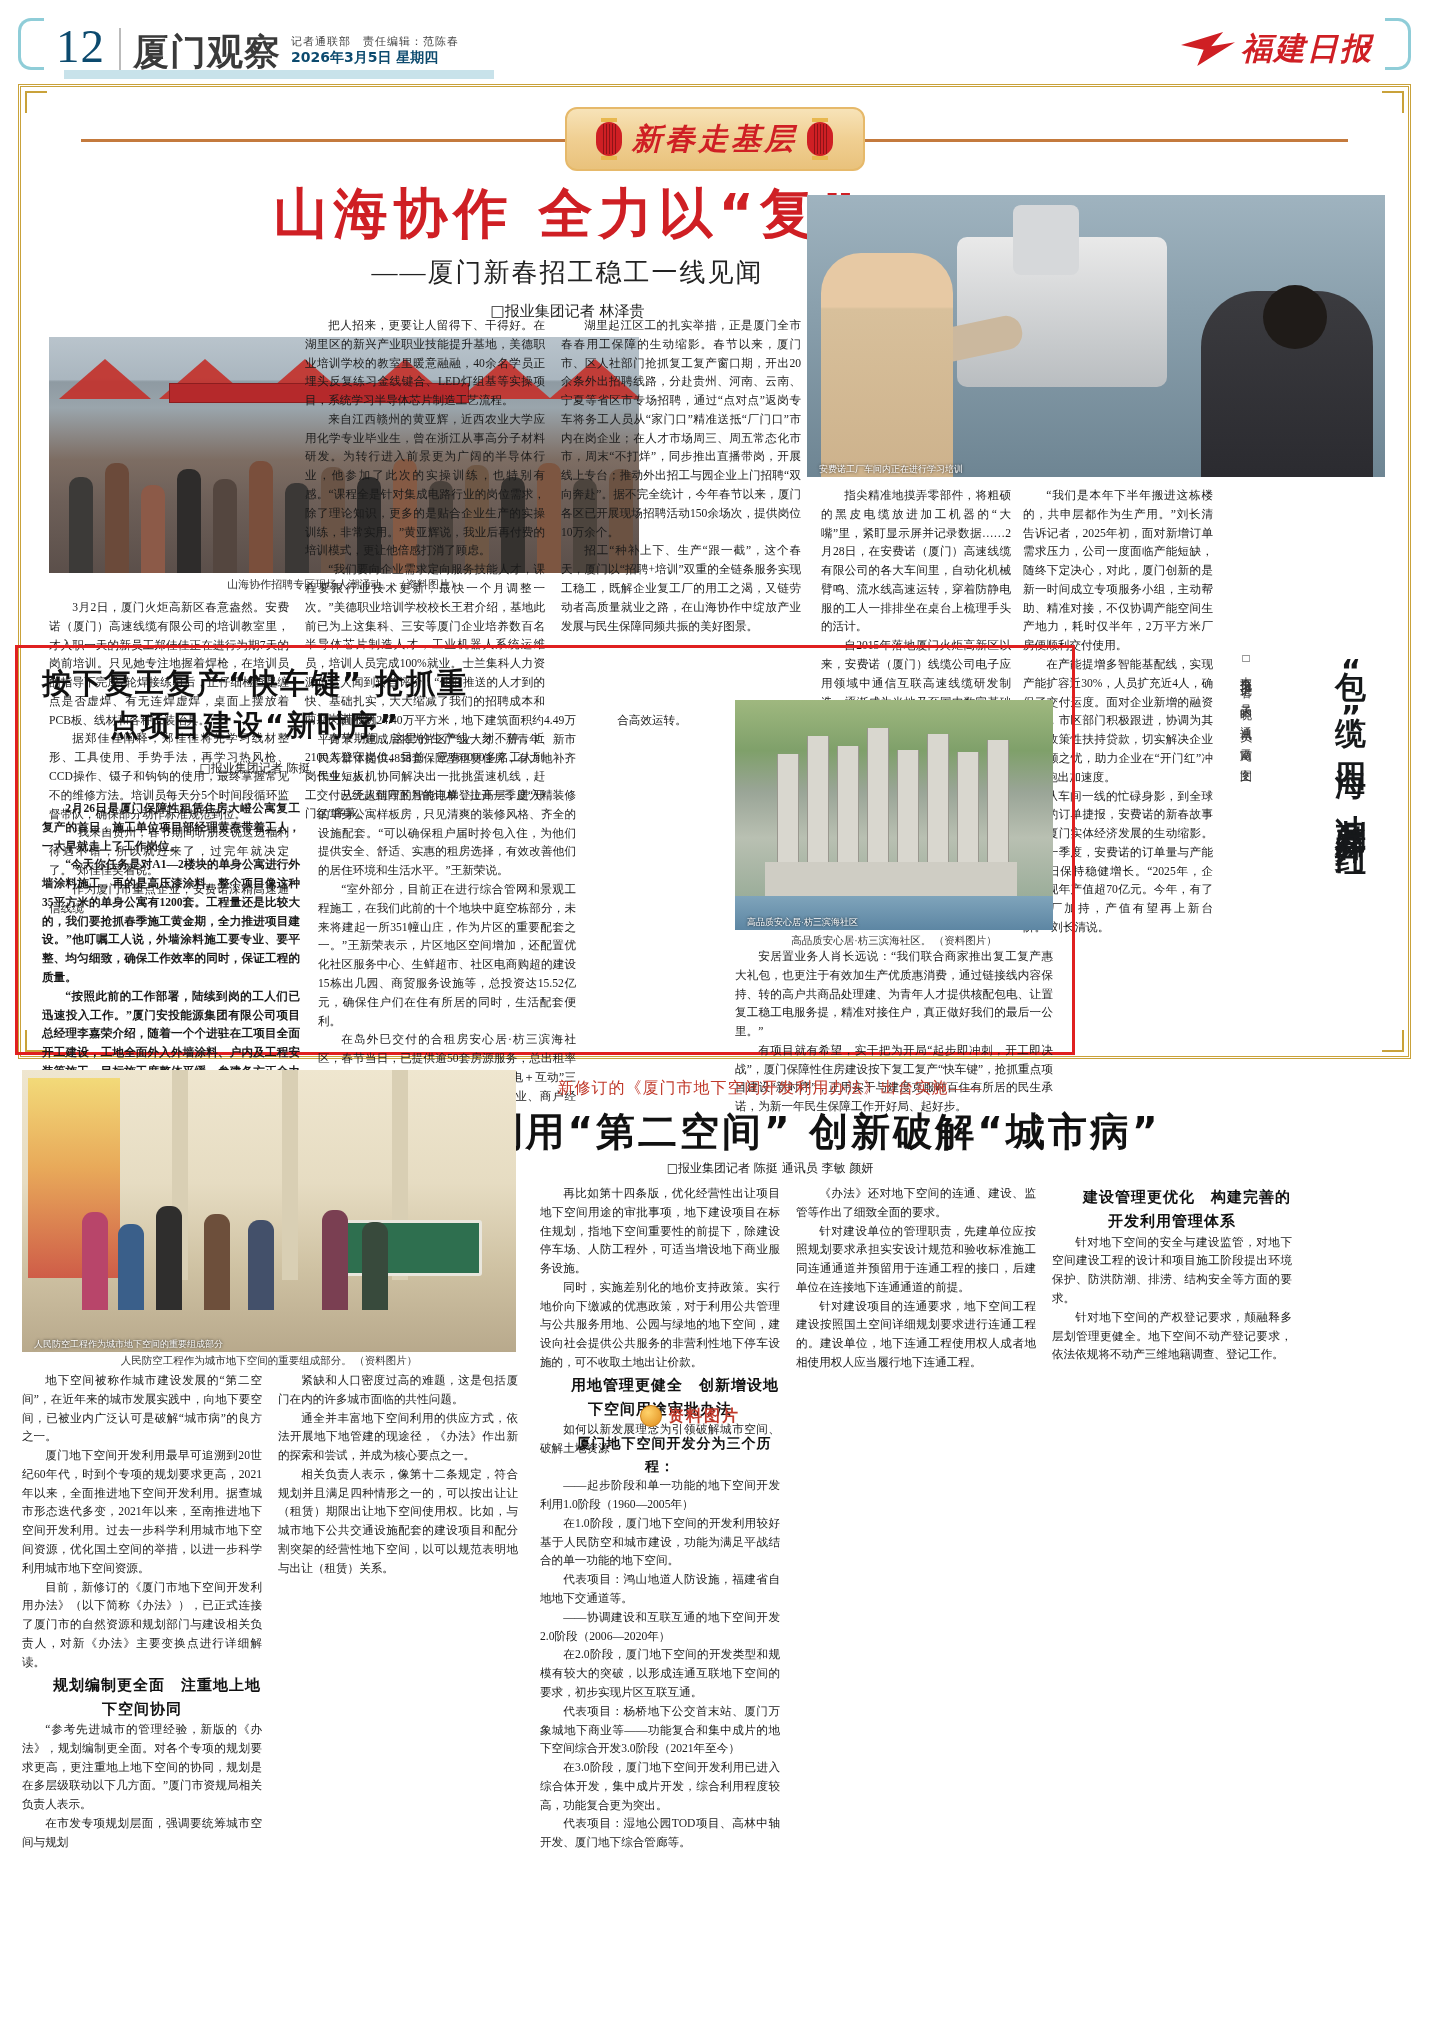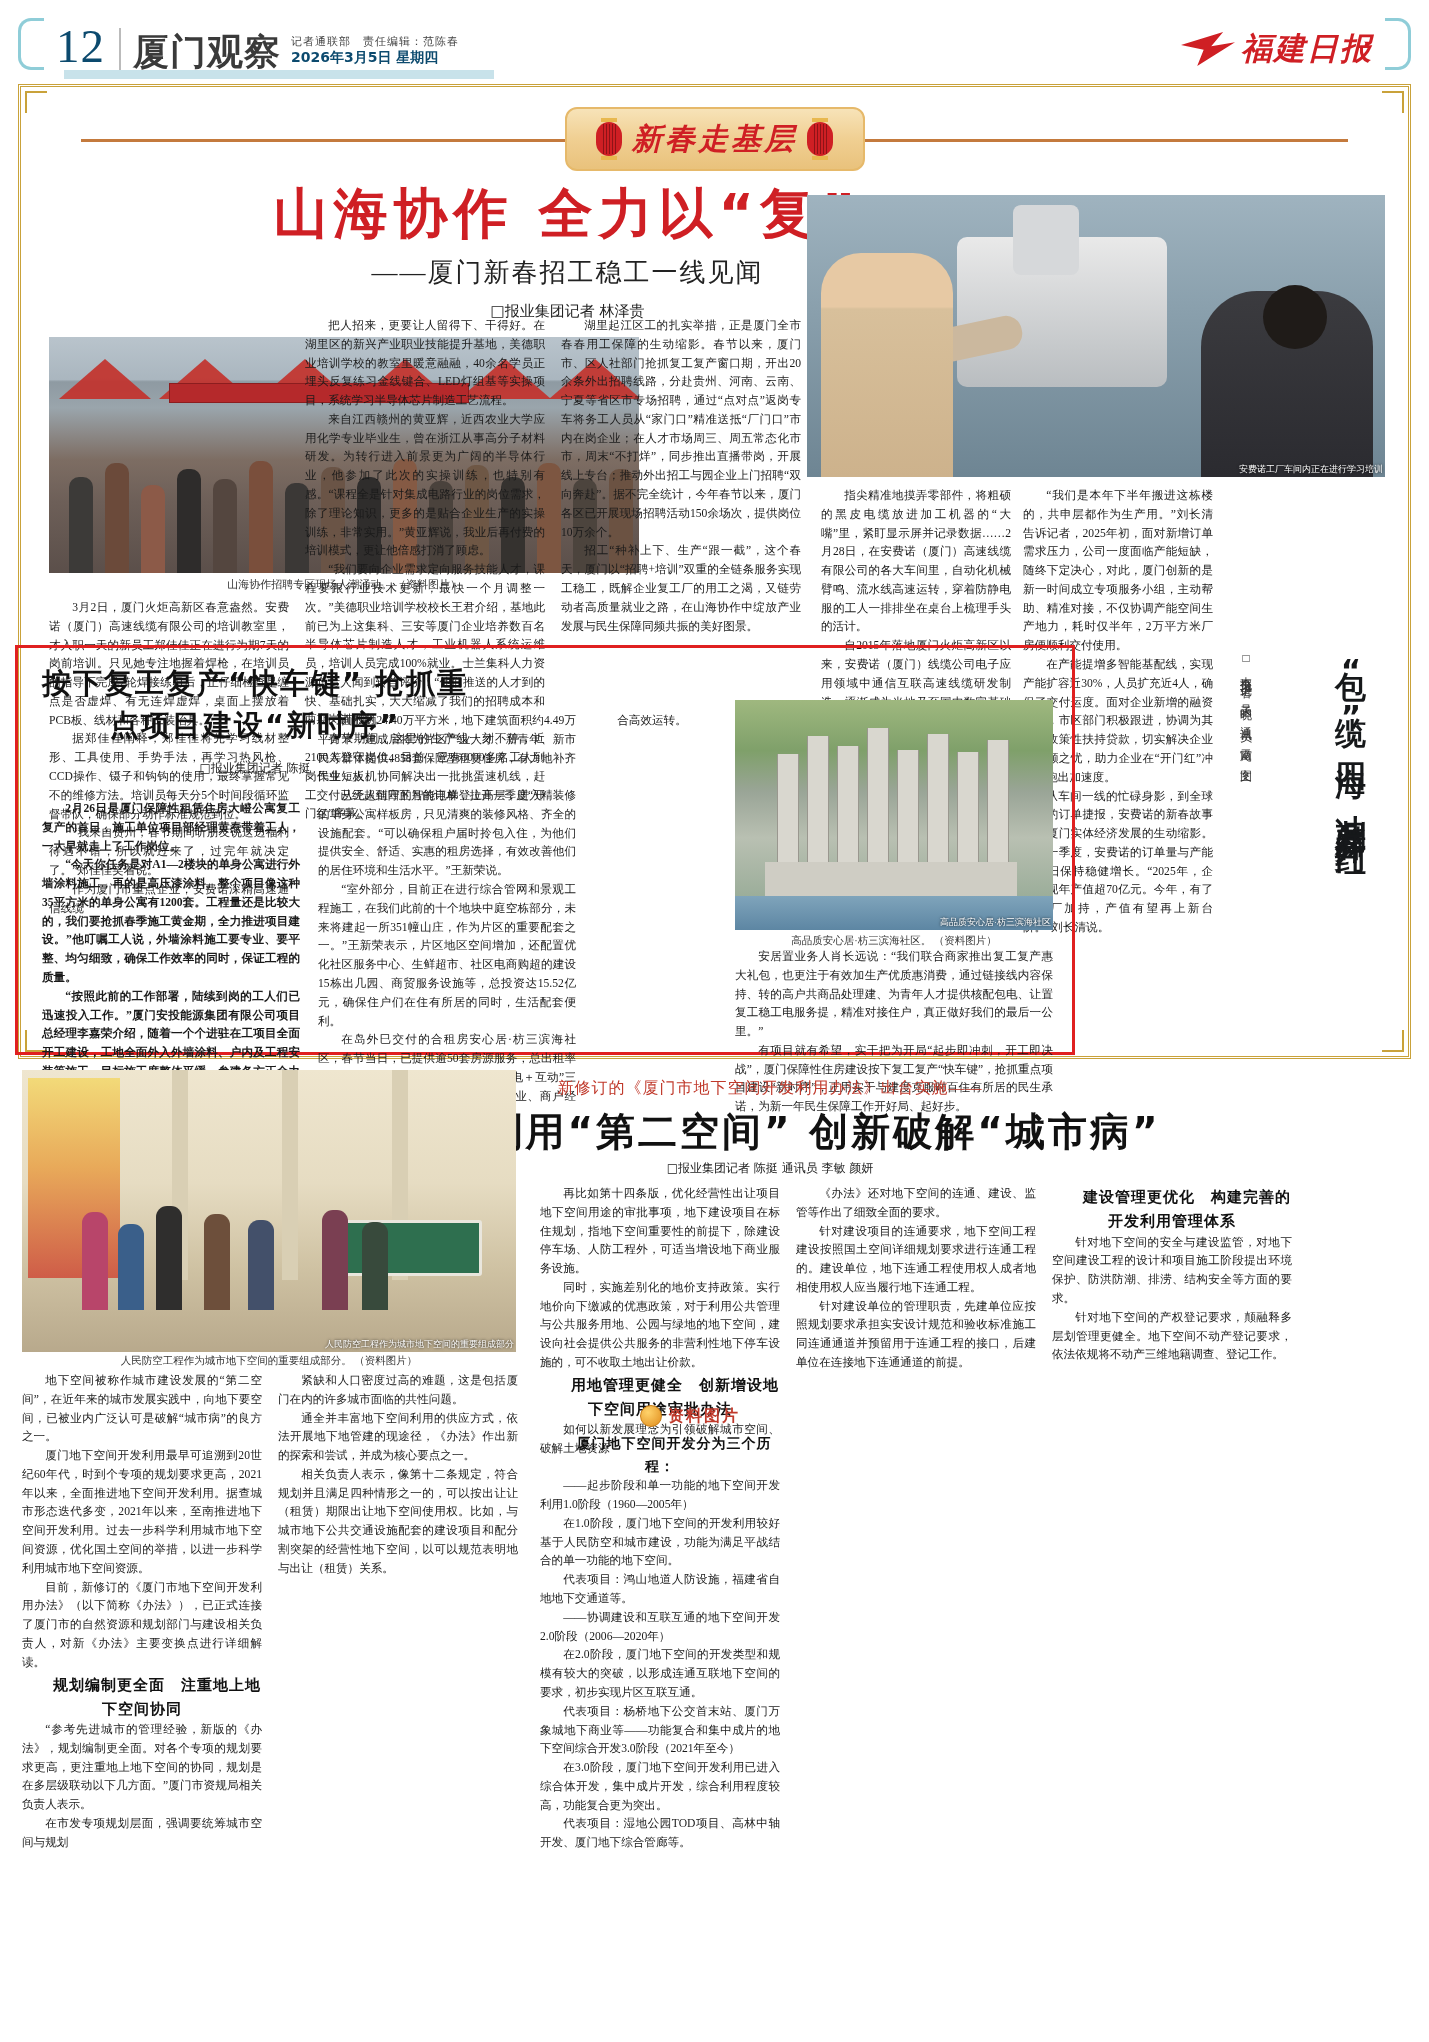--- a/index.html
+++ b/index.html
@@ -98,21 +98,21 @@
   }
   .lead-byline {
     text-align:center; font-size:15px; color:#222; margin-top:12px;
     margin-left:-300px; font-family:"DejaVu Sans", sans-serif;
   }
 
   
   .photo { position:absolute; overflow:hidden; background:#cfd6da; }
   .photo .cap {
     position:absolute; left:0; bottom:0; width:100%;
-    font-size:9px; color:#fff; text-align:right; padding:1px 2px;
+    font-size:9px; color:#fff; text-align:left; padding:1px 12px;
     text-shadow:0 0 3px #000;
   }
   .photo-caption {
     position:absolute; font-size:11px; color:#333; text-align:center;
     font-family:"Liberation Serif", serif;
   }
 
   
   .ph-fair {
     left:28px; top:250px; width:590px; height:236px;
@@ -477,22 +477,22 @@
       <p>相关负责人表示，像第十二条规定，符合规划并且满足四种情形之一的，可以按出让让（租赁）期限出让地下空间使用权。比如，与城市地下公共交通设施配套的建设项目和配分割突架的经营性地下空间，以可以规范表明地与出让（租赁）关系。</p>
     </div>
   <div class="col" style="left:540px; top:1185px; width:240px; height:833px;" id="x3">
       <p>再比如第十四条版，优化经营性出让项目地下空间用途的审批事项，地下建设项目在标住规划，指地下空间重要性的前提下，除建设停车场、人防工程外，可适当增设地下商业服务设施。</p>
       <p>同时，实施差别化的地价支持政策。实行地价向下缴减的优惠政策，对于利用公共管理与公共服务用地、公园与绿地的地下空间，建设向社会提供公共服务的非营利性地下停车设施的，可不收取土地出让价款。</p>
       <p class="sub-head">用地管理更健全　创新增设地下空间用途审批办法</p>
       <p>如何以新发展理念为引领破解城市空间、破解土地资源</p>
     </div>
   <div class="col" style="left:796px; top:1185px; width:240px; height:833px;" id="x4">
       <p>《办法》还对地下空间的连通、建设、监管等作出了细致全面的要求。</p>
+      <p>针对建设单位的管理职责，先建单位应按照规划要求承担实安设计规范和验收标准施工同连通通道并预留用于连通工程的接口，后建单位在连接地下连通通道的前提。</p>
       <p>针对建设项目的连通要求，地下空间工程建设按照国土空间详细规划要求进行连通工程的。建设单位，地下连通工程使用权人成者地相使用权人应当履行地下连通工程。</p>
-      <p>针对建设单位的管理职责，先建单位应按照规划要求承担实安设计规范和验收标准施工同连通通道并预留用于连通工程的接口，后建单位在连接地下连通通道的前提。</p>
     </div>
 
   <div class="rel-badge">
     <span class="dot"></span>
     <span class="txt">资料图片</span>
   </div>
   <div class="col" style="left:540px; top:1432px; width:240px; height:586px;" id="rel">
       <p class="sub-head2">厦门地下空间开发分为三个历程：</p>
       <p>——起步阶段和单一功能的地下空间开发利用1.0阶段（1960—2005年）</p>
       <p>在1.0阶段，厦门地下空间的开发利用较好基于人民防空和城市建设，功能为满足平战结合的单一功能的地下空间。</p>

